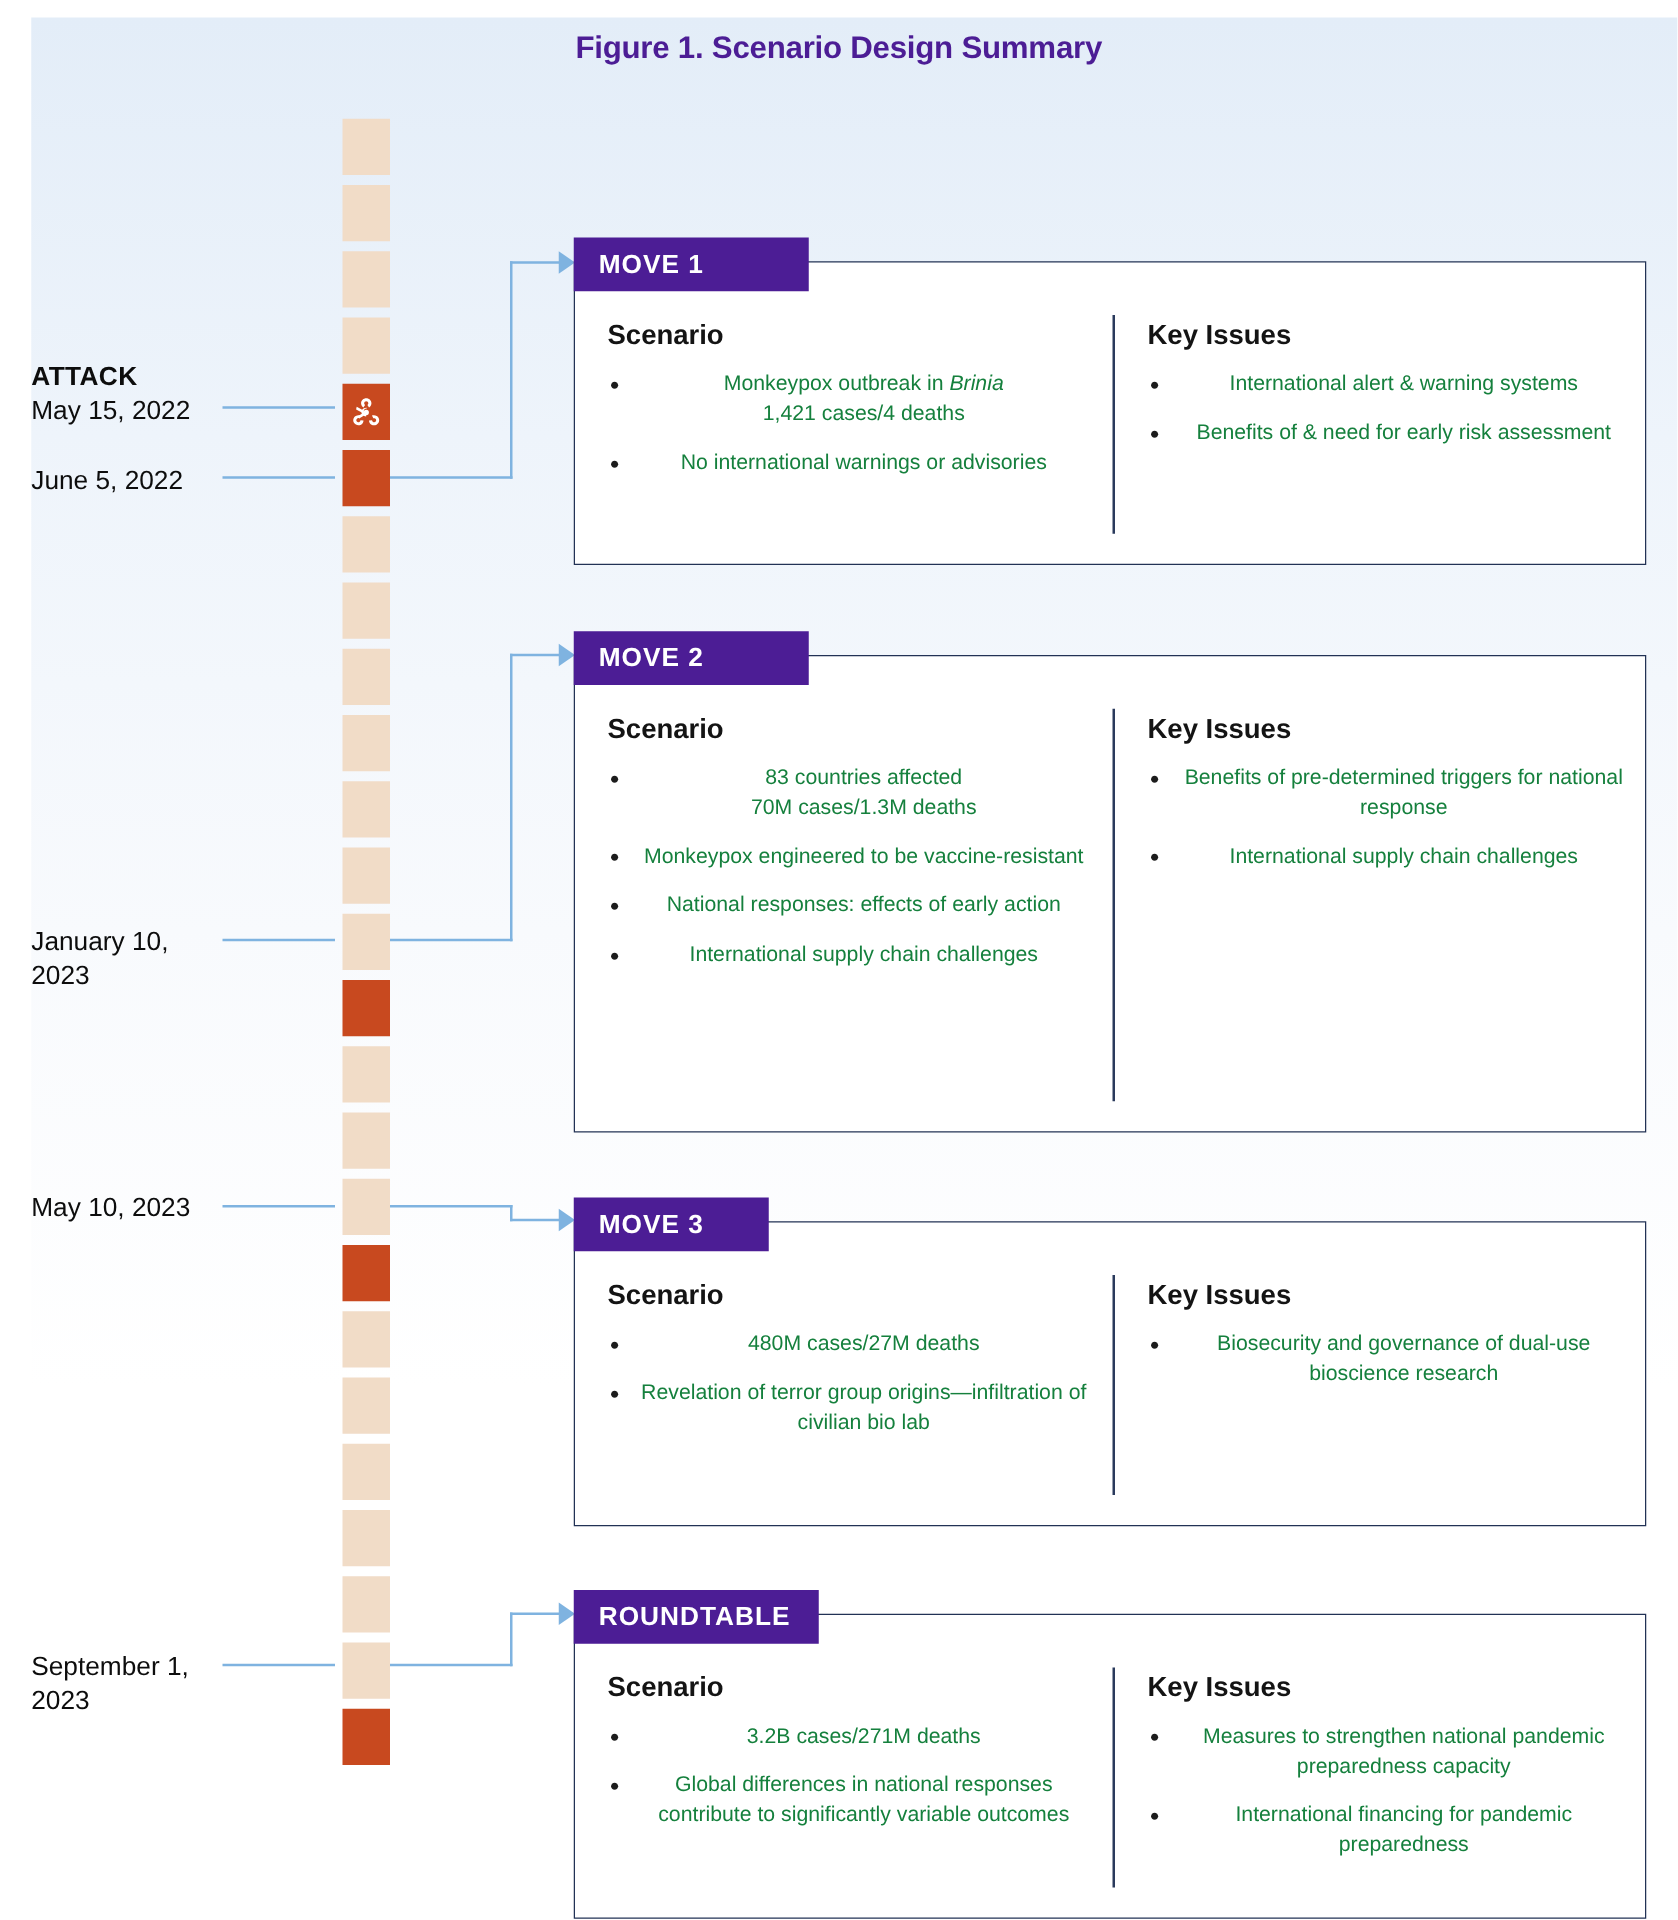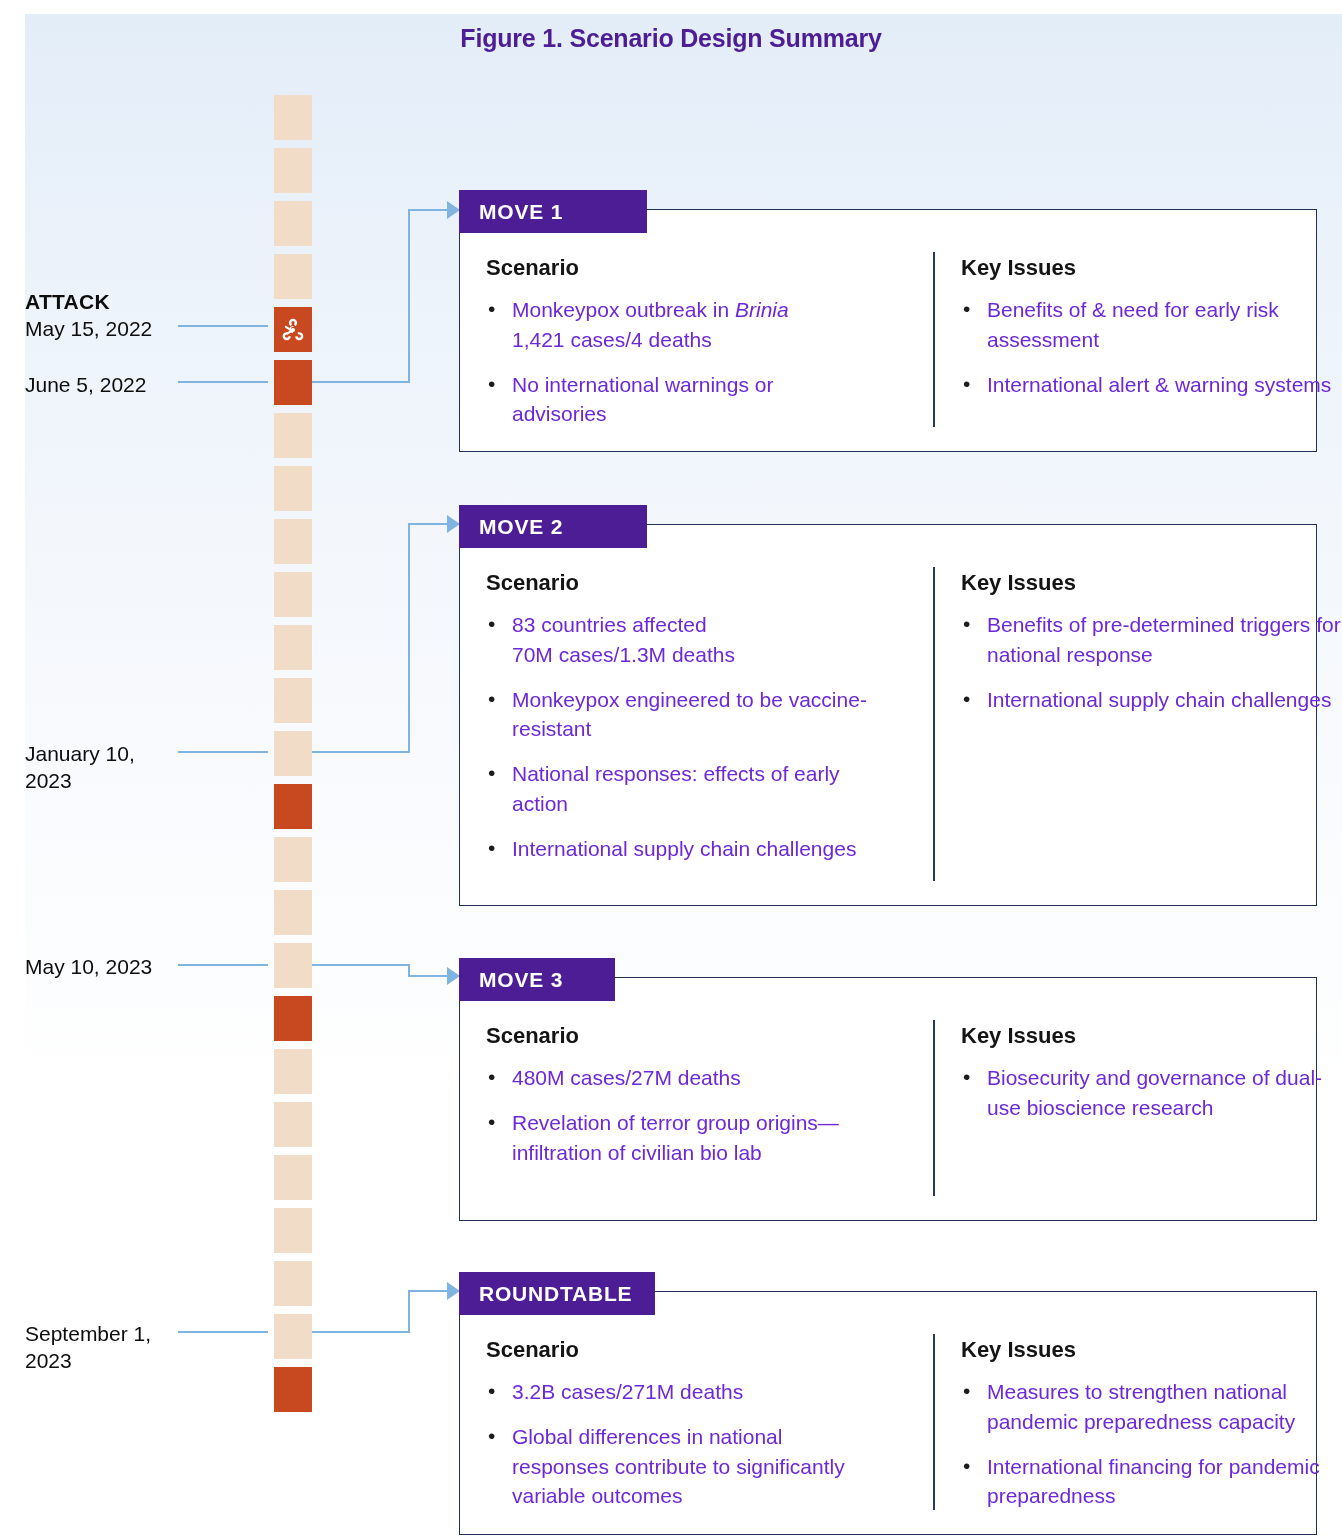--- a/index.html
+++ b/index.html
@@ -82,21 +82,20 @@
   }
 
   
   .move-card { position: absolute; }
   .move-card .card-body {
     position: absolute;
     left: 0; top: 19px;
     border: 1px solid #223255;
     background: #ffffff;
     display: flex;
-    gap: 43px;
   }
   .move-card .tag {
     position: absolute;
     left: 0; top: 0;
     height: 43px;
     background: #4c1d95;
     color: #ffffff;
     font-size: 21px;
     font-weight: bold;
     letter-spacing: 0.8px;
@@ -122,23 +121,24 @@
     color: #141414;
     margin-bottom: 14px;
   }
   ul.bullets {
     margin: 0; padding: 0; list-style: none;
   }
   ul.bullets li {
     position: relative;
     padding-left: 26px;
     margin-bottom: 15px;
-    font-size: 21px;
+    font-size: 17px;
     line-height: 1.42;
-    color: #6d28d9;
+    color: #15803d;
+    text-align: center;
   }
   ul.bullets li:last-child { margin-bottom: 0; }
   ul.bullets li::before {
     content: "\2022";
     position: absolute;
     left: 2px; top: -1px;
     font-size: 21px;
     color: #1c1c1c;
   }
   ul.bullets li i { font-style: italic; }
@@ -249,22 +249,22 @@
     <div class="col scenario">
       <div class="col-head">Scenario</div>
       <ul class="bullets">
         <li>Monkeypox outbreak in <i>Brinia</i><br>1,421 cases/4 deaths</li>
         <li>No international warnings or advisories</li>
       </ul>
     </div>
     <div class="col issues">
       <div class="col-head">Key Issues</div>
       <ul class="bullets">
+        <li>International alert &amp; warning systems</li>
         <li>Benefits of &amp; need for early risk assessment</li>
-        <li>International alert &amp; warning systems</li>
       </ul>
     </div>
   </div>
   <div class="tag" style="width:188px;">MOVE 1</div>
 </div>
 
 <div class="move-card" style="left:459px; top:505px;">
   <div class="card-body" style="width:858px; height:382px;">
     <div class="col scenario">
       <div class="col-head">Scenario</div>

